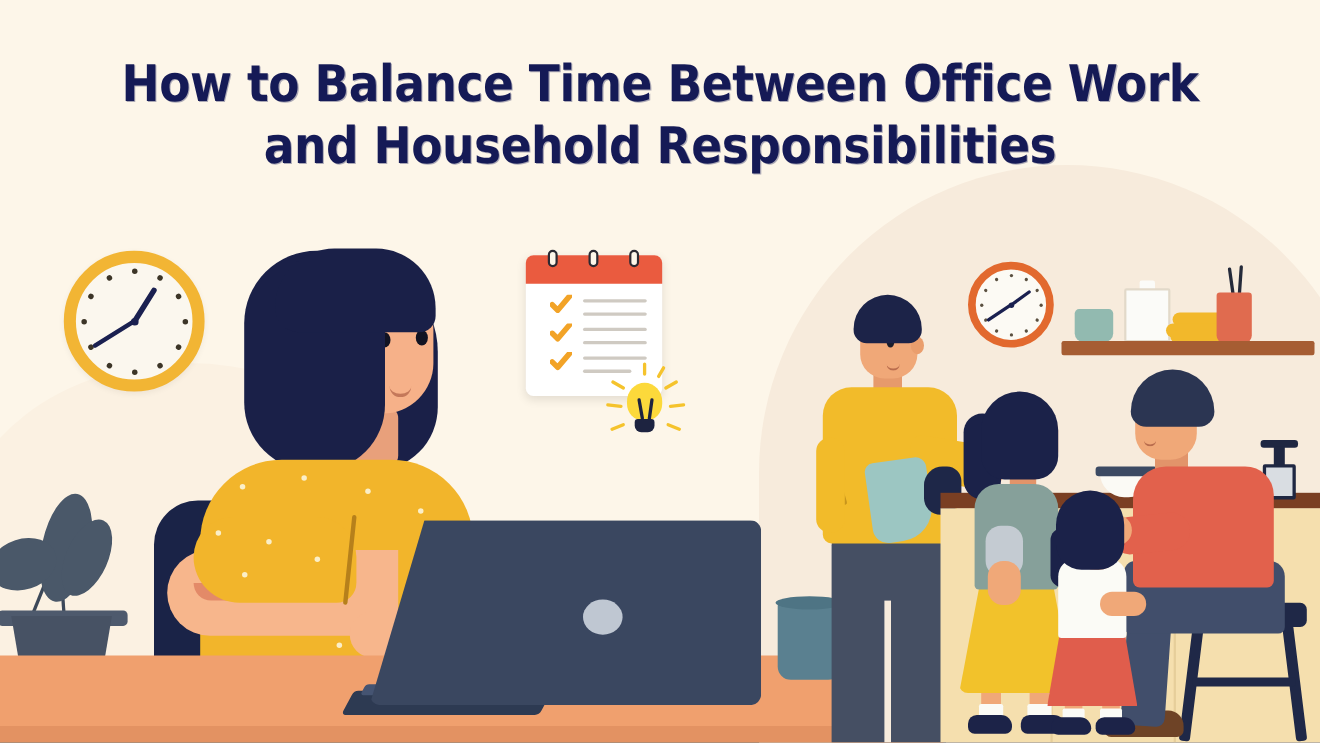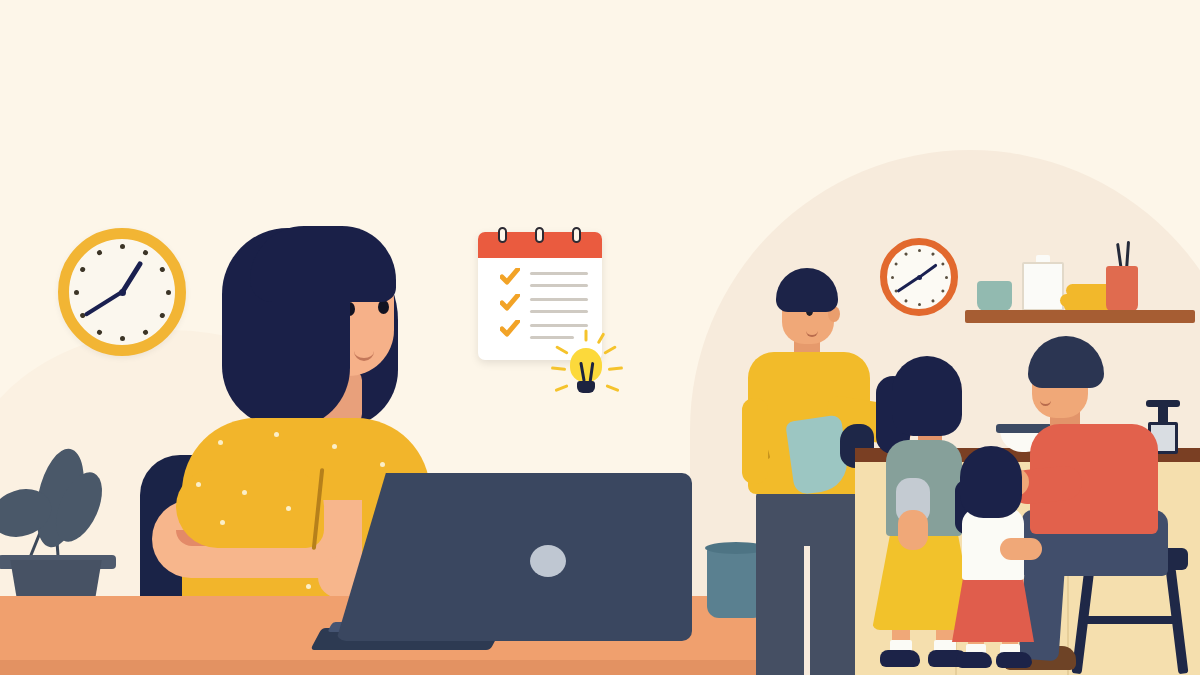--- a/index.html
+++ b/index.html
@@ -210,20 +210,22 @@
 <body>
 
 <div id="stage">
 
   <div class="bg-base shape"></div>
   <div class="bg-left-wash shape"></div>
   <div class="k-wall shape"></div>
   <div class="floor shape"></div>
 
   <div class="title">
+    <span>How to Balance Time Between Office Work</span>
+    <span class="l2">and Household Responsibilities</span>
   </div>
 
   <div class="clock1 shape">
     <div class="clock-face">
       <div class="tick" style="transform:translate(0,-46px)"></div>
       <div class="tick" style="transform:rotate(30deg) translate(0,-46px)"></div>
       <div class="tick" style="transform:rotate(60deg) translate(0,-46px)"></div>
       <div class="tick" style="transform:rotate(90deg) translate(0,-46px)"></div>
       <div class="tick" style="transform:rotate(120deg) translate(0,-46px)"></div>
       <div class="tick" style="transform:rotate(150deg) translate(0,-46px)"></div>

